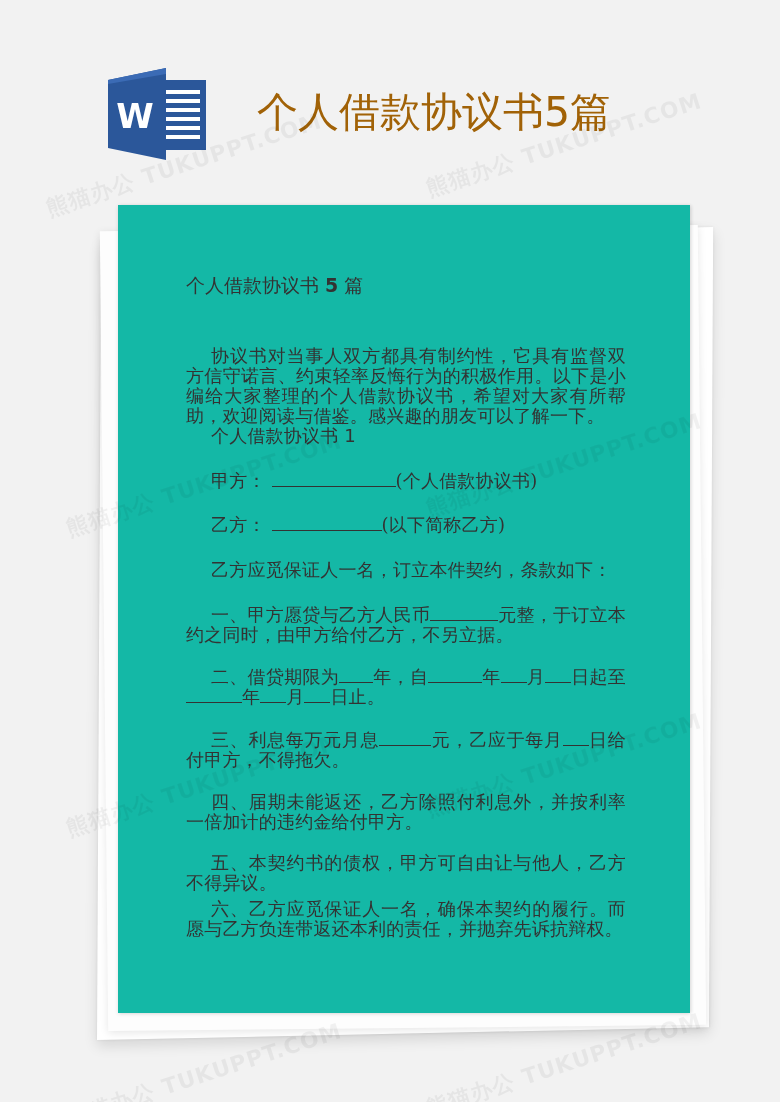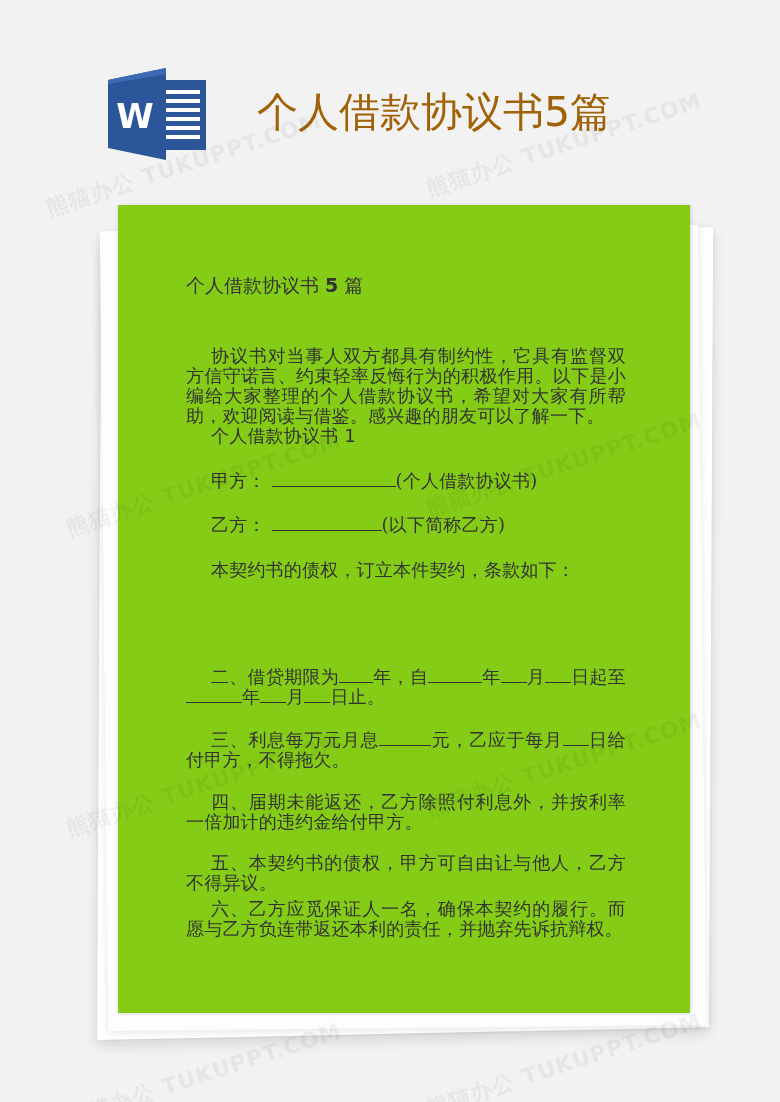--- a/index.html
+++ b/index.html
@@ -62,21 +62,21 @@
       width: 598px; height: 800px;
       background: #fdfdfd;
       transform: rotate(-0.6deg);
       box-shadow: 0 2px 8px rgba(0,0,0,0.10);
       z-index: 2;
     }
     .page {
       position: absolute;
       left: 118px; top: 205px;
       width: 572px; height: 808px;
-      background: #84cc16;
+      background: #14b8a6;
       box-shadow: 0 1px 4px rgba(0,0,0,0.12), 2px 0 3px rgba(0,0,0,0.06);
       z-index: 3;
     }
     .doc-title {
       position: absolute;
       left: 68px; top: 68px;
       font-family: "DejaVu Sans", "Liberation Sans", sans-serif;
       font-size: 19px;
       color: #333333;
       white-space: nowrap;
@@ -156,22 +156,25 @@
   <div class="para indent" style="top:266px;">
     <span>甲方：</span>
     <span class="blank" style="width:124px;"></span><span>(个人借款协议书)</span>
   </div>
 
   <div class="para indent" style="top:310px;">
     <span>乙方：</span>
     <span class="blank" style="width:110px;"></span><span>(以下简称乙方)</span>
   </div>
 
-  <div class="para indent" style="top:355px;">本契约书的债权，订立本件契约，条款如下：</div>
+  <div class="para indent" style="top:355px;">乙方应觅保证人一名，订立本件契约，条款如下：</div>
 
+  <div class="para indent" style="top:400px;">
+    <span>一、甲方愿贷与乙方人民币</span><span class="blank" style="width:68px;"></span><span>元整，于订立本约之同时，由甲方给付乙方，不另立据。</span>
+  </div>
 
   <div class="para indent" style="top:462px;">
     <span>二、借贷期限为</span><span class="blank" style="width:34px;"></span><span>年，自</span><span class="blank" style="width:54px;"></span><span>年</span><span class="blank" style="width:26px;"></span><span>月</span><span class="blank" style="width:26px;"></span><span>日起至</span><span class="blank" style="width:56px;"></span><span>年</span><span class="blank" style="width:26px;"></span><span>月</span><span class="blank" style="width:26px;"></span><span>日止。</span>
   </div>
 
   <div class="para indent" style="top:525px;">
     <span>三、利息每万元月息</span><span class="blank" style="width:52px;"></span><span>元，乙应于每月</span><span class="blank" style="width:26px;"></span><span>日给付甲方，不得拖欠。</span>
   </div>
 
   <div class="para indent" style="top:587px;">四、届期未能返还，乙方除照付利息外，并按利率一倍加计的违约金给付甲方。</div>

